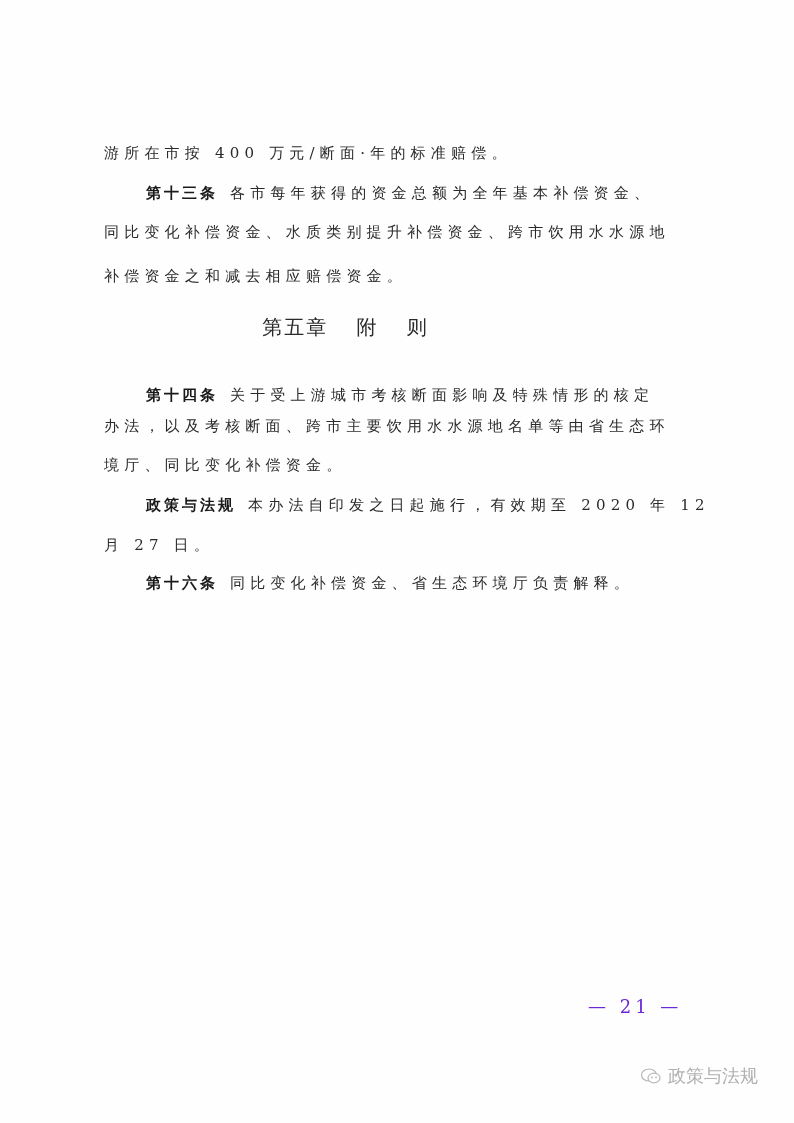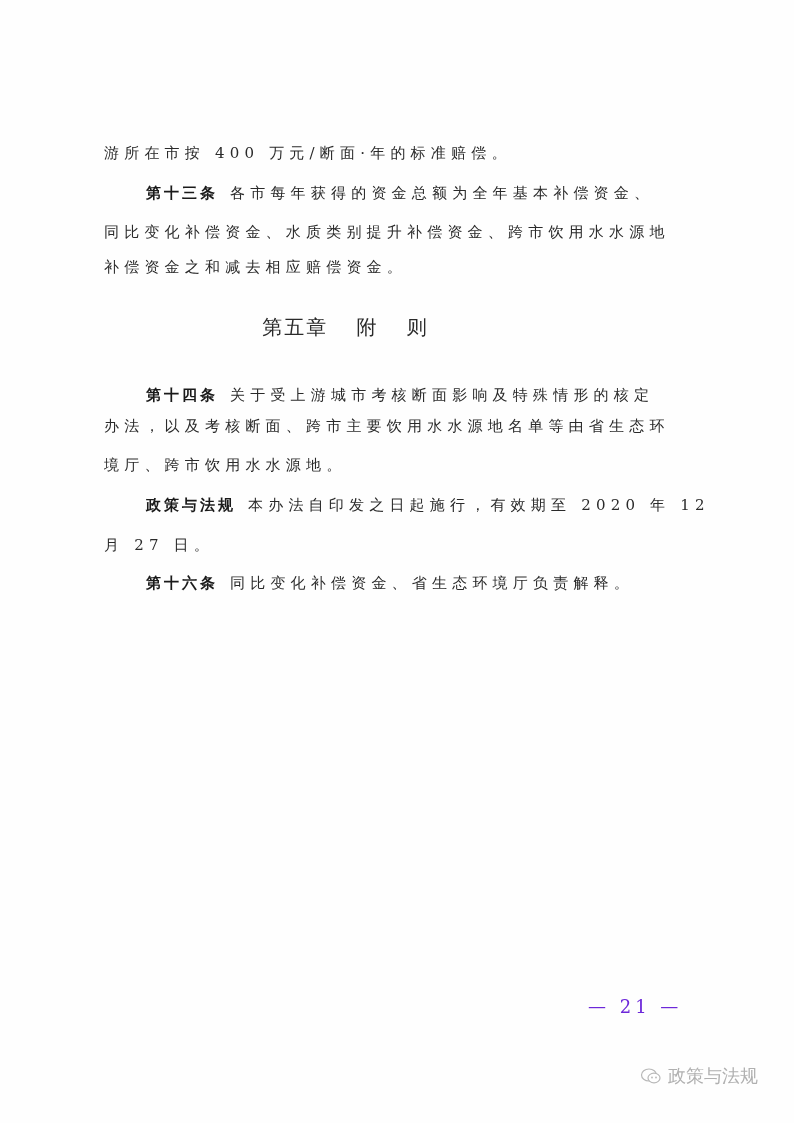--- a/index.html
+++ b/index.html
@@ -19,33 +19,33 @@
 <body>
 
 <div>
 
   <div class="line" style="top:140px;">游所在市按 400 万元/断面·年的标准赔偿。</div>
 
   <div class="line indent" style="top:180px;">
     <span class="bold">第十三条</span><span>各市每年获得的资金总额为全年基本补偿资金、</span>
   </div>
   <div class="line" style="top:219px;">同比变化补偿资金、水质类别提升补偿资金、跨市饮用水水源地</div>
-  <div class="line" style="top:254px;">补偿资金之和减去相应赔偿资金。</div>
+  <div class="line" style="top:263px;">补偿资金之和减去相应赔偿资金。</div>
 
   <div class="chapter">
     <span>第五章</span>
     <span>附</span>
     <span>则</span>
   </div>
 
   <div class="line indent" style="top:382px;">
     <span class="bold">第十四条</span><span>关于受上游城市考核断面影响及特殊情形的核定</span>
   </div>
   <div class="line" style="top:413px;">办法，以及考核断面、跨市主要饮用水水源地名单等由省生态环</div>
-  <div class="line" style="top:452px;">境厅、跨市饮用水水源地。</div>
+  <div class="line" style="top:452px;">境厅、同比变化补偿资金。</div>
 
   <div class="line indent" style="top:492px;">
     <span class="bold">政策与法规</span><span>本办法自印发之日起施行，有效期至 2020 年 12</span>
   </div>
   <div class="line" style="top:532px;">月 27 日。</div>
 
   <div class="line indent" style="top:570px;">
     <span class="bold">第十六条</span><span>同比变化补偿资金、省生态环境厅负责解释。</span>
   </div>
 

